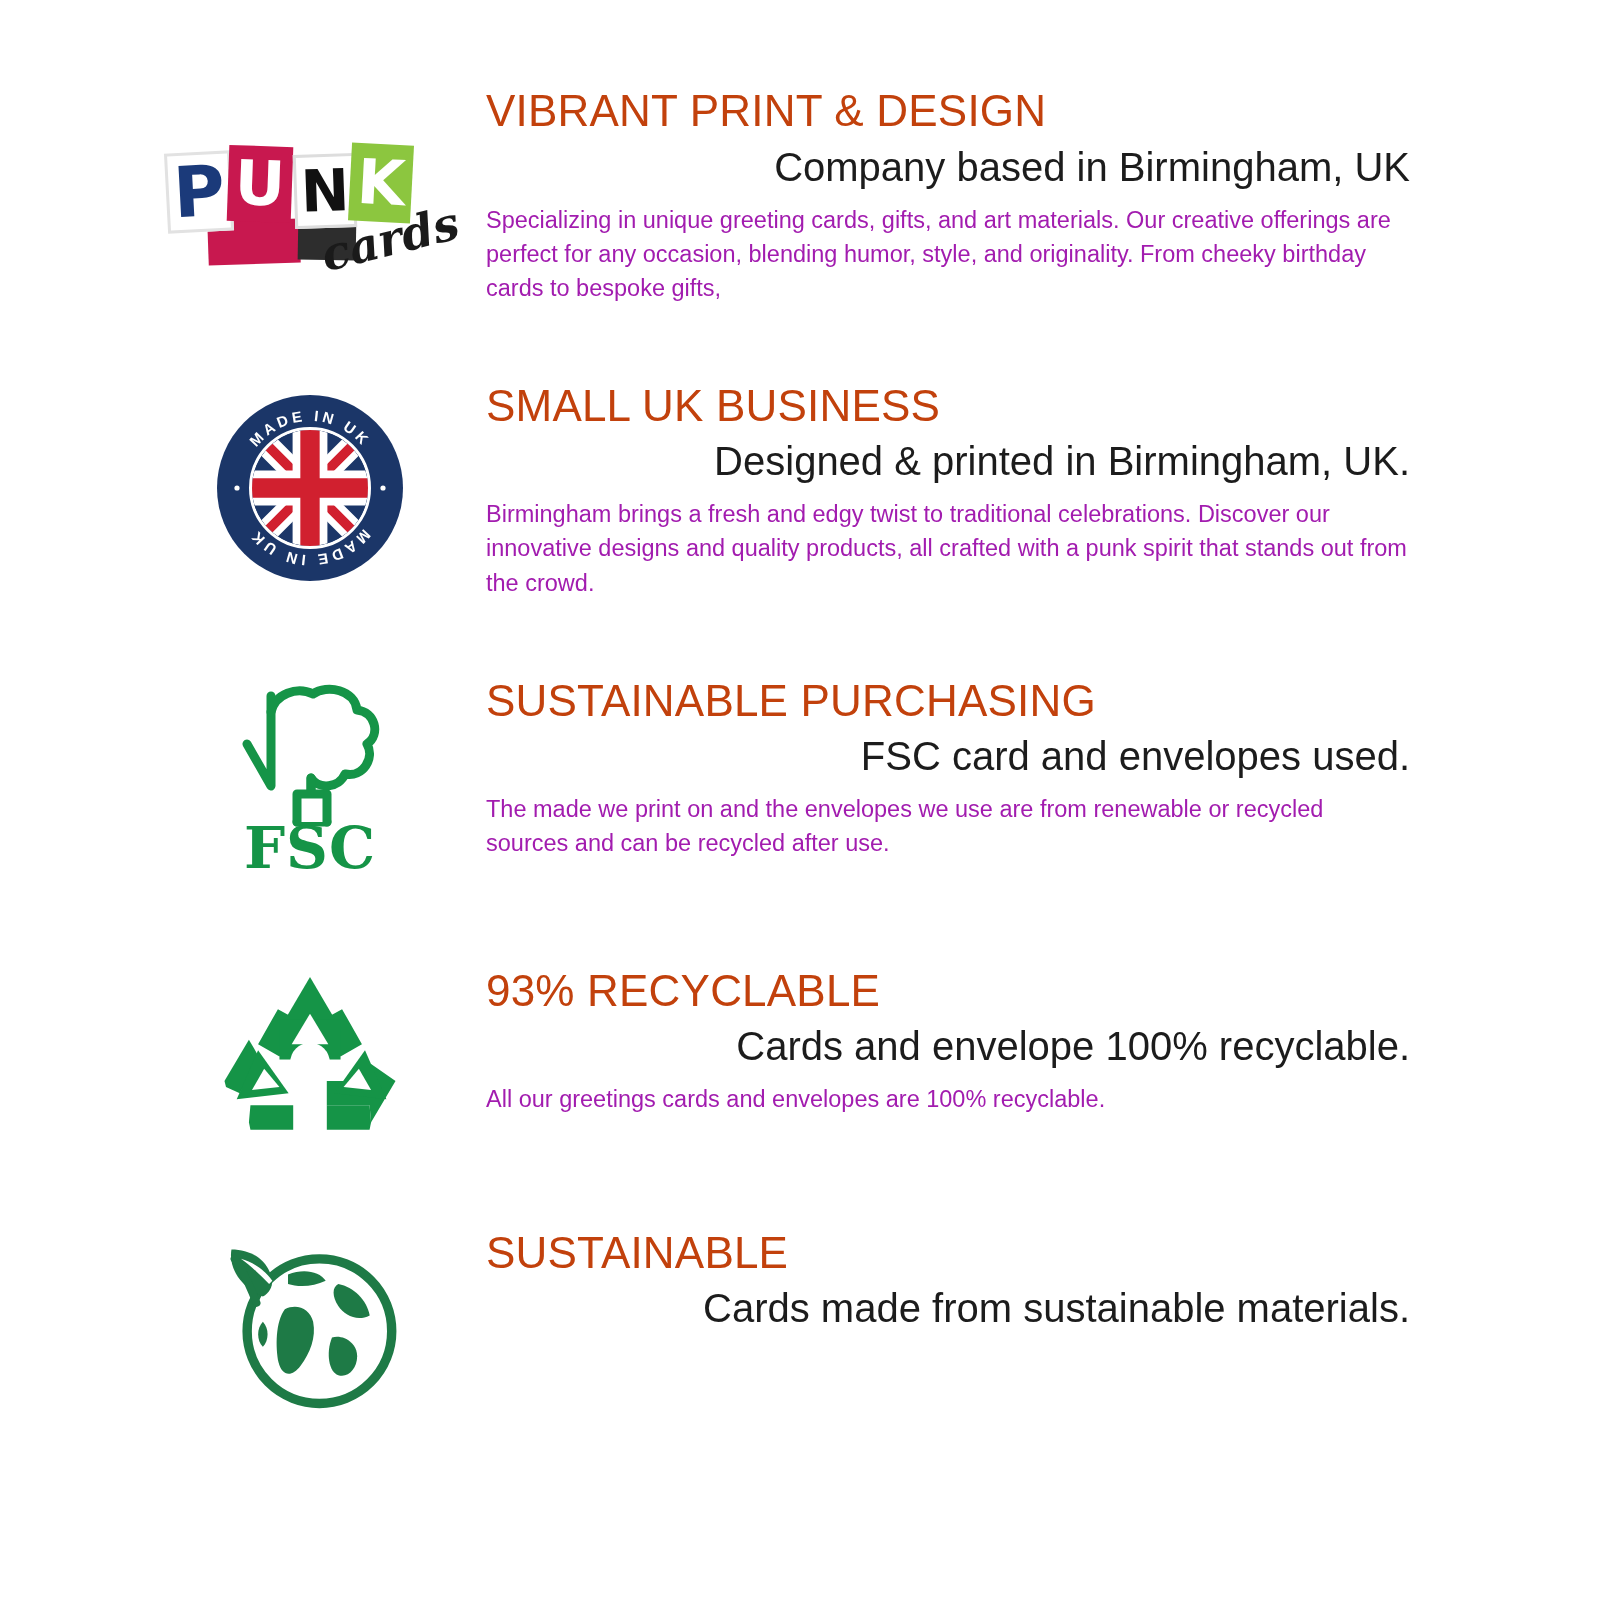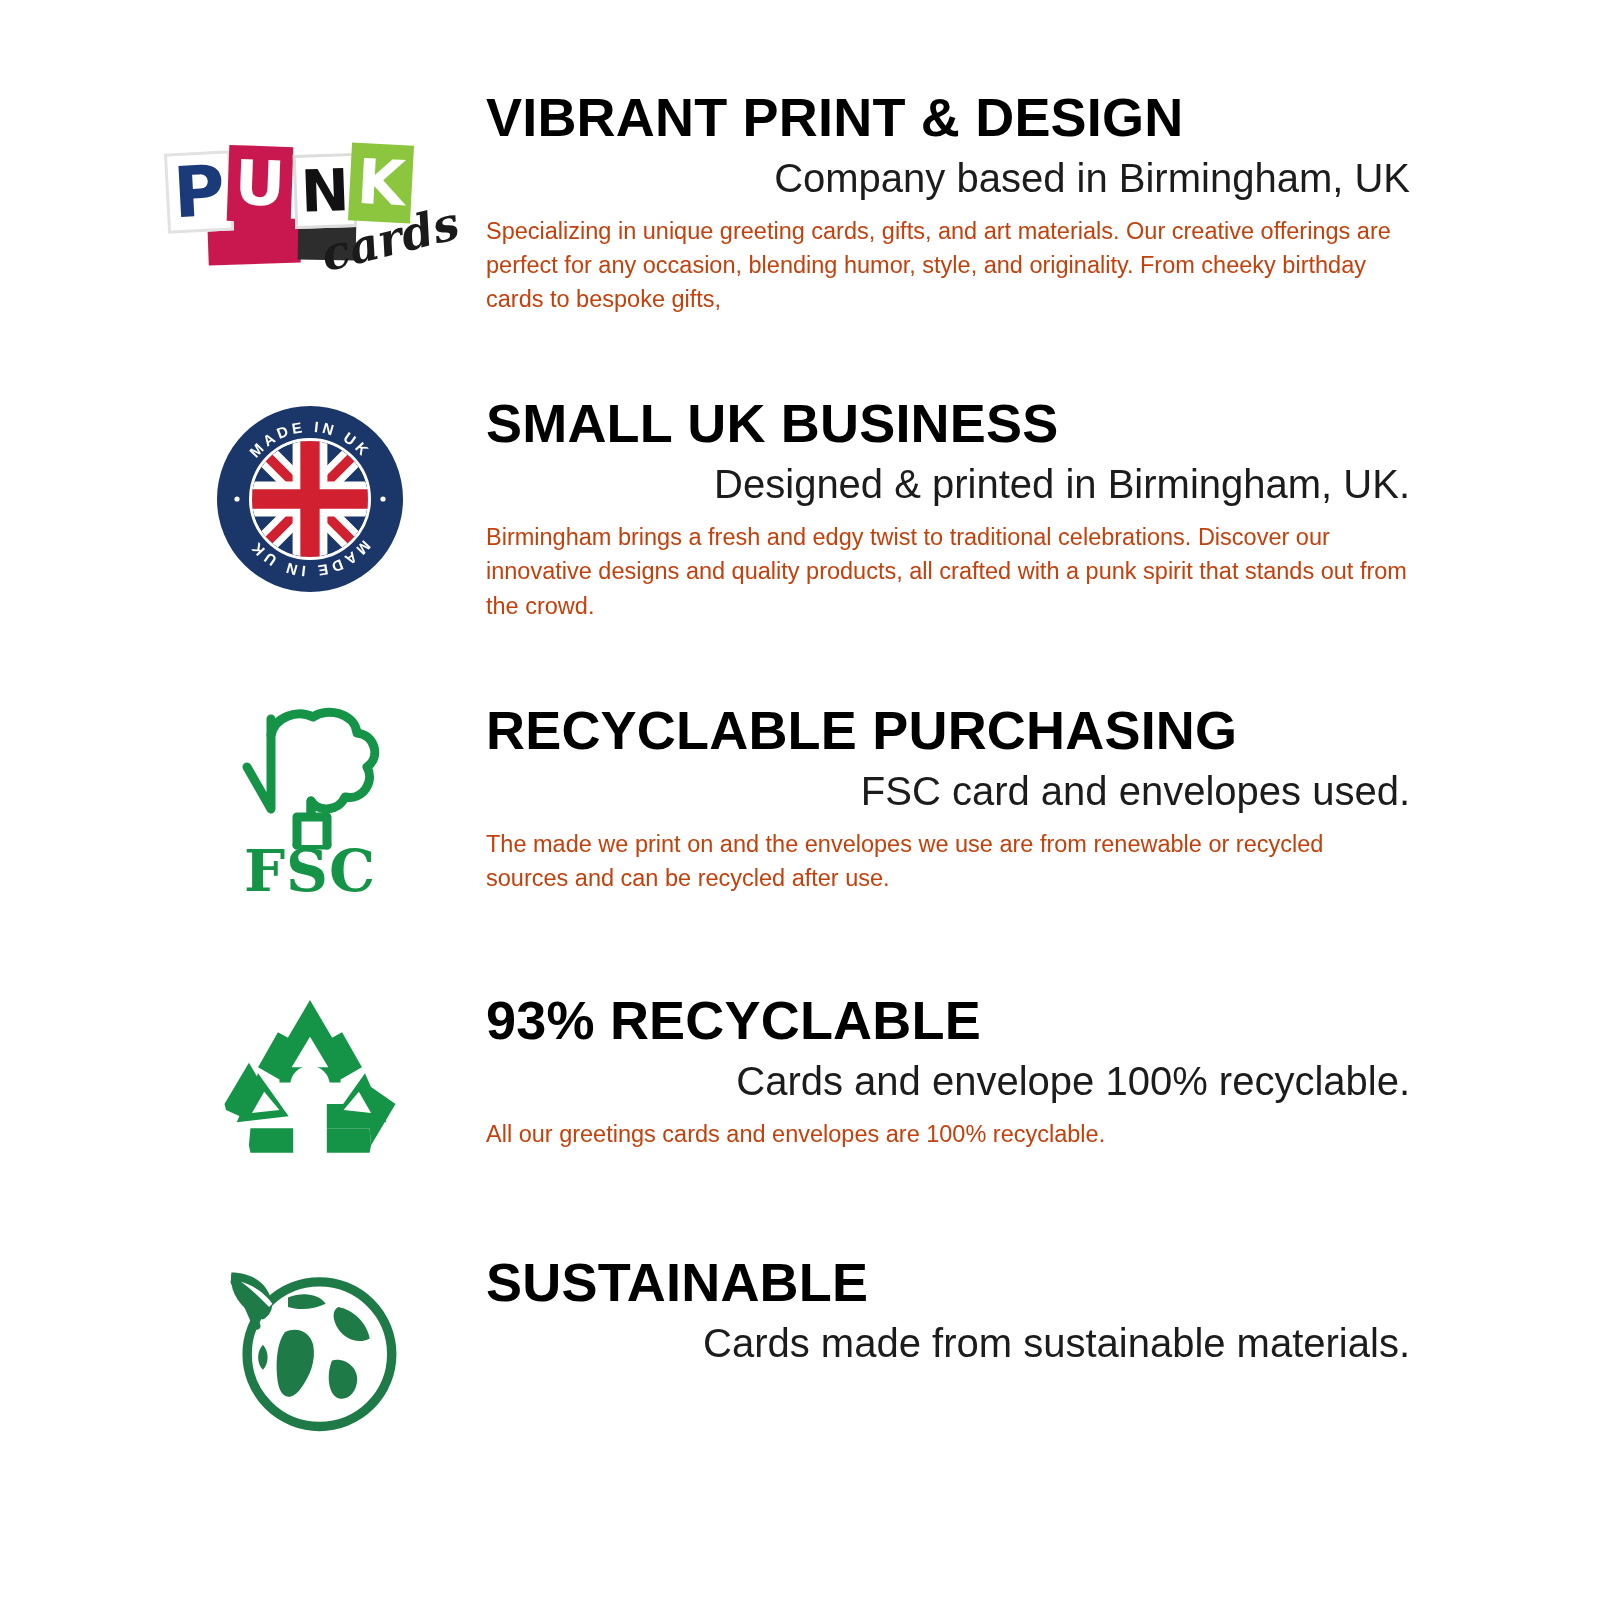--- a/index.html
+++ b/index.html
@@ -31,40 +31,40 @@
     min-width: 340px;
     display: flex;
     justify-content: center;
     align-items: flex-start;
   }
   .feature-text {
     flex: 1;
     padding-left: 6px;
   }
   .feat-title {
-    font-size: 54px;
-    font-weight: bold;
+    font-size: 44px;
+    font-weight: normal;
     letter-spacing: 0.2px;
     line-height: 1.15;
     margin: 0 0 6px 0;
-    color: #000000;
+    color: #c2410c;
   }
   .feat-sub {
     font-size: 40px;
     font-weight: normal;
     line-height: 1.2;
     margin: 0 0 12px 0;
     color: #1c1c1c;
     text-align: right;
   }
   .feat-body {
     font-size: 23.5px;
     line-height: 1.45;
     margin: 0;
-    color: #c2410c;
+    color: #a21caf;
     max-width: 960px;
   }
 
   
   #feature-0 { margin-bottom: 76px; }
   #feature-1 { margin-bottom: 76px; }
   #feature-2 { margin-bottom: 84px; }
   #feature-3 { margin-bottom: 86px; }
   #feature-4 { margin-bottom: 0; }
 
@@ -275,21 +275,21 @@
           </g>
           <path d="M82,112 L112,112 L112,140 L82,140 Z" fill="#ffffff"></path>
           <g fill="none" stroke="#159447" stroke-width="9" stroke-linecap="round" stroke-linejoin="round">
             <path d="M82,140 L82,112 L112,112 L112,140"></path>
           </g>
         </svg>
         <div class="fsc-text">FSC</div>
       </div>
     </div>
     <div class="feature-text">
-      <h2 class="feat-title">RECYCLABLE PURCHASING</h2>
+      <h2 class="feat-title">SUSTAINABLE PURCHASING</h2>
       <p class="feat-sub">FSC card and envelopes used.</p>
       <p class="feat-body">The made we print on and the envelopes we use are from renewable or recycled sources and can be recycled after use.</p>
     </div>
   </div>
 
   <div class="feature" id="feature-3">
     <div class="feature-icon">
       <svg width="186" height="168" viewBox="0 0 120 110">
         <g fill="#159447">
 

